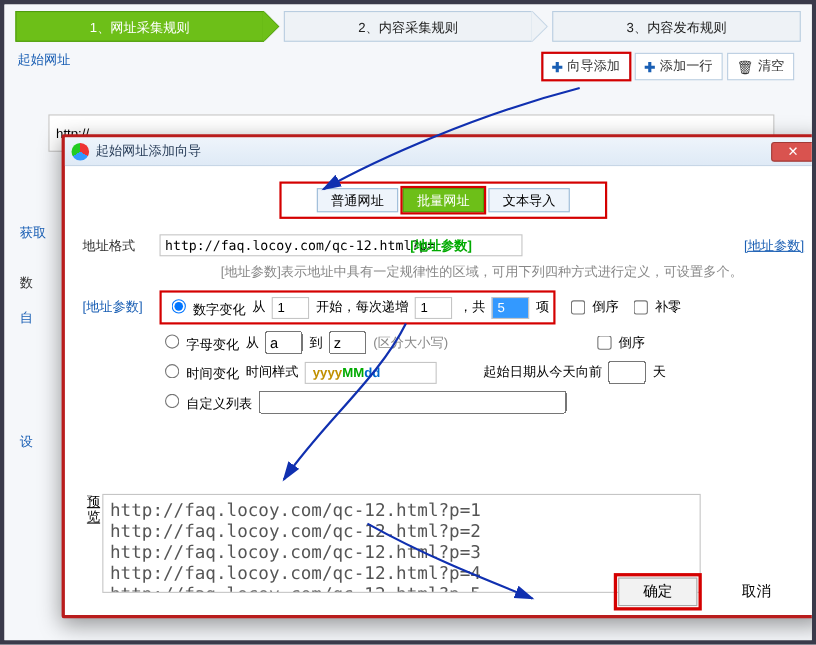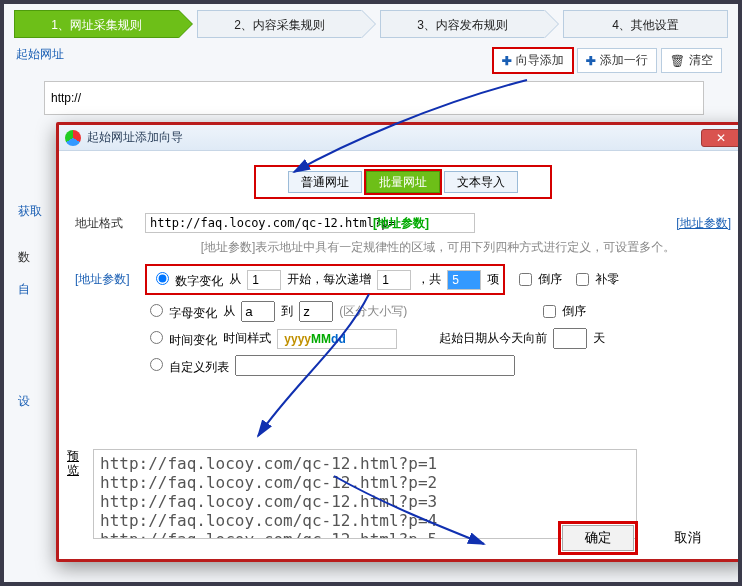--- a/index.html
+++ b/index.html
@@ -39,21 +39,21 @@
 
   .section-label { color: #1a5fb4; margin: 4px 0 6px 2px; }
   .toolbar-right { position:absolute; right:16px; top:44px; display:flex; gap:4px; }
   .tool-btn {
     background:#fff; border:1px solid #b9cde0; padding:3px 8px; font-size:12px;
     display:flex; align-items:center; gap:4px; cursor:pointer; color:#333;
   }
   .tool-btn .plus { color:#1a5fb4; font-weight:bold; }
   .tool-btn.highlight { outline:2px solid #d40000; outline-offset:-1px; }
   .url-input {
-    width: 660px; margin-left:30px; margin-top:12px; height:22px;
+    width: 660px; margin-left:30px; margin-top:35px; height:22px;
     border:1px solid #c5c5c5; padding:16px 6px; font-size:12px;
     background:#fff;
   }
 
   .left-labels { position:absolute; left:14px; top:196px; color:#1a5fb4; line-height:22px; }
   .left-labels .cut { color:#333; }
   .right-float { position:absolute; right:16px; top:238px; color:#333; }
   .gear { position:absolute; right:30px; bottom:170px; color:#555; font-size:16px; }
   .bottom-btns { position:absolute; right:16px; bottom:48px; display:flex; flex-direction:column; gap:8px; align-items:flex-end; }
   .btn-std { background:#fff; border:1px solid #b9cde0; padding:4px 14px; cursor:pointer; }
@@ -99,21 +99,21 @@
     border:2px solid #d40000; padding:3px 4px; display:flex; align-items:center;
     gap:6px; margin-left:0;
   }
   .paramline input.num { width:34px; text-align:left; }
   .paramline input.num.sel { background:#3399ff; color:#fff; }
   .chk { display:flex; align-items:center; gap:3px; margin-left:10px; }
   .radio-col { margin-left:70px; }
   .radio-row { display:flex; align-items:center; gap:6px; margin:6px 0; }
   .radio-row input.sm { width:34px; }
   .fmt-date .y{color:#c09000;font-weight:bold} .fmt-date .m{color:#0a0;font-weight:bold} .fmt-date .d{color:#06c;font-weight:bold}
-  .preview-lbl { position:absolute; left:8px; top:298px; width:14px; line-height:14px;text-decoration:underline; }
+  .preview-lbl { position:absolute; left:20px; top:298px; width:14px; line-height:14px;text-decoration:underline; }
   .preview {
     position:absolute; left:34px; top:298px; width:544px; height:90px;
     border:1px solid #c5c5c5; background:#fff; padding:4px 6px;
     font-family:Consolas,Monaco,monospace; font-size:16px; color:#555;
     white-space:pre; overflow:hidden;
   }
   .dlg-btns { position:absolute; right:36px; bottom:8px; display:flex; gap:30px; }
   .dlg-btns .ok { border:1px solid #a7a7a7; background:#f2f2f2; padding:3px 22px; outline:3px solid #d40000; outline-offset:1px; cursor:pointer; }
   .dlg-btns .cancel { border:none; background:none; padding:3px 10px; cursor:pointer; }
 
@@ -122,21 +122,20 @@
 </style>
 </head>
 <body>
 
 <div class="page">
   
   <div class="steps">
     <div class="step active"><span>1、网址采集规则</span></div>
     <div class="step"><span>2、内容采集规则</span></div>
     <div class="step"><span>3、内容发布规则</span></div>
-    <div class="step"><span>4、其他设置</span></div>
   </div>
 
   <div class="section-label">起始网址</div>
 
   <div class="toolbar-right">
     <button class="tool-btn highlight">
         <span class="plus">✚</span>
         <span>向导添加</span>
       </button>
     <button class="tool-btn">

